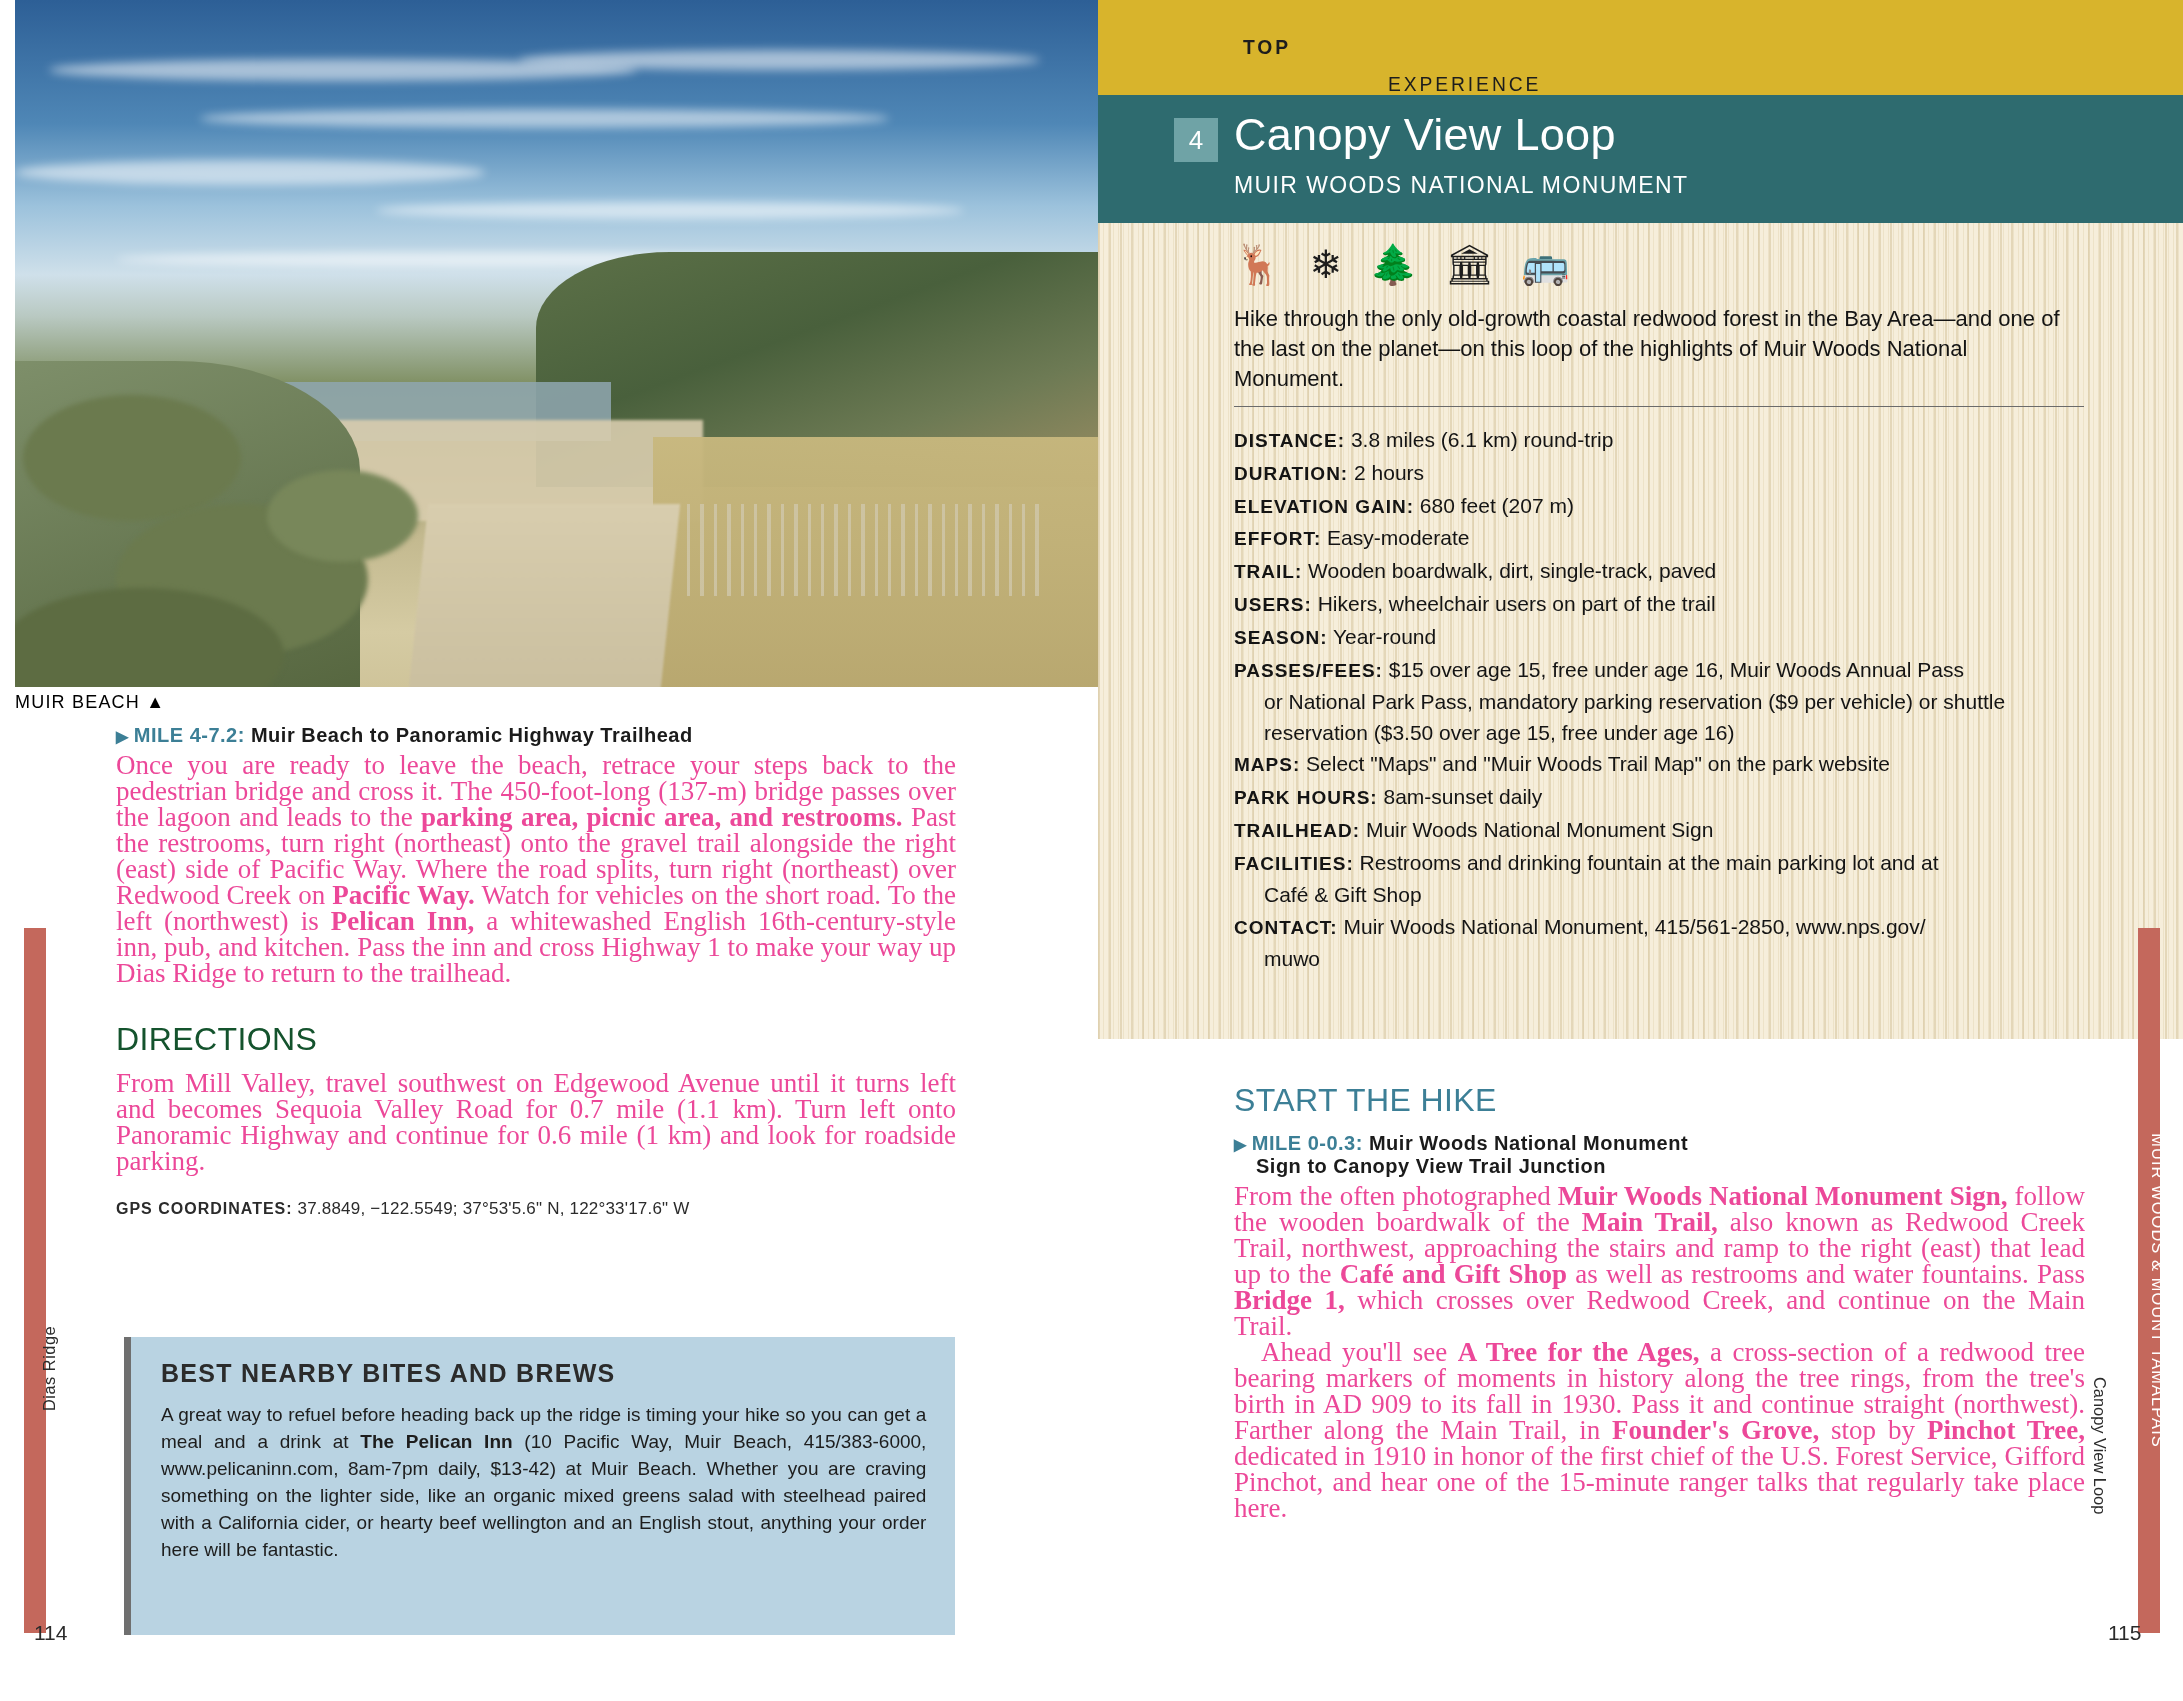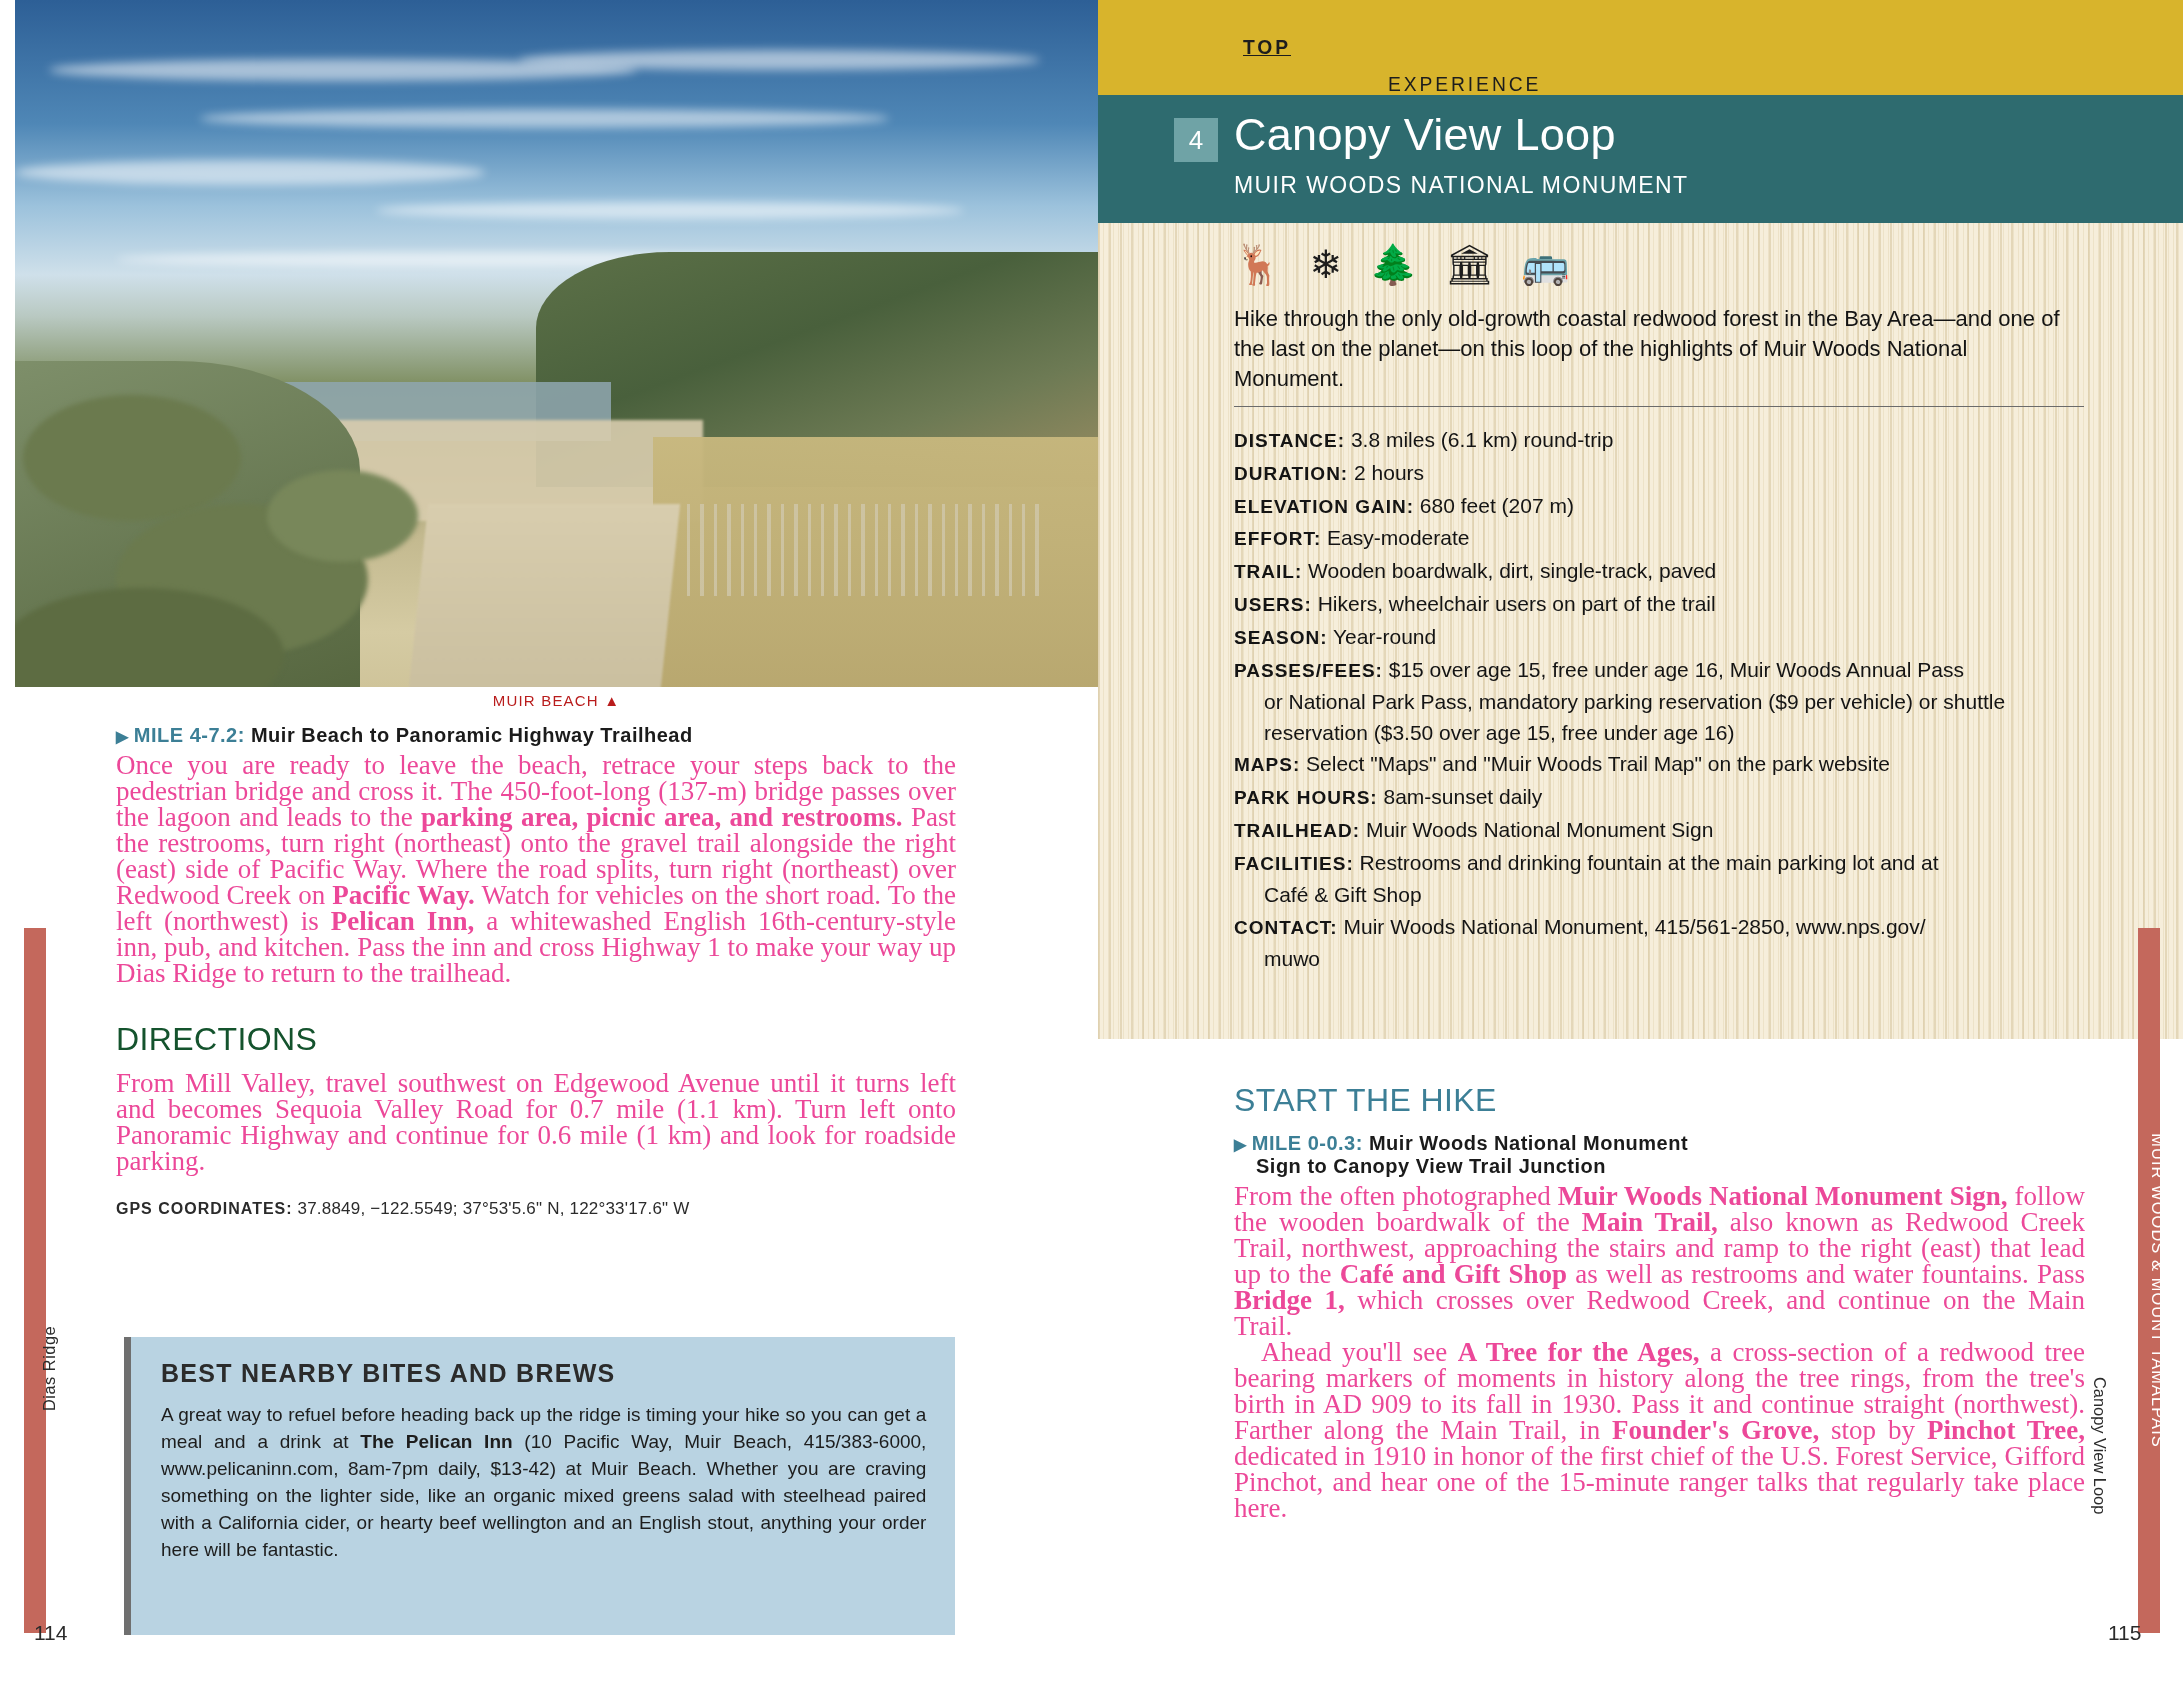--- a/index.html
+++ b/index.html
@@ -24,22 +24,22 @@
   .beach{position:absolute;left:151px;top:420px;width:537px;height:101px;background:#d9cdae;opacity:.9;filter:blur(1.7px);}
   .headland{position:absolute;left:521px;top:252px;width:571px;height:235px;
      background:linear-gradient(160deg,#5d7148 0%,#49603c 40%,#6d7a54 70%,#9d8e63 100%);
      border-top-left-radius:134px 76px;}
   .hill-left{position:absolute;left:-8.4px;top:361px;width:353px;height:336px;background:linear-gradient(160deg,#7e8f6a,#56663f);border-top-right-radius:185px 109px;}
   .scrub{position:absolute;background:#6b7a4e;border-radius:50%;filter:blur(2.5px);}
   .path{position:absolute;left:403px;top:504px;width:252px;height:193px;background:linear-gradient(180deg,#d8cdae,#cabf9f);transform:skewX(-6deg);filter:blur(0.8px);}
   .grass{position:absolute;left:638px;top:437px;width:458px;height:252px;background:linear-gradient(180deg,#c8b87e,#b7a66d);opacity:.95;}
   .fence{position:absolute;left:672px;top:504px;width:361px;height:92px;background:repeating-linear-gradient(90deg,#cfc6a8 0 3.4px,transparent 3.4px 13.4px);opacity:.85;}
   .caption-photo{
-    position:absolute;left:15px;top:687px;width:1083px;text-align:center;
-    font-family:"Liberation Sans",sans-serif;font-size:15px;letter-spacing:1.2px;color:#b91c1c;
+    position:absolute;left:15px;top:687px;width:1083px;text-align:left;
+    font-family:"Liberation Sans",sans-serif;font-size:18px;letter-spacing:1.2px;color:#000000;
     padding-top:5px;
   }
 
   .left-col{position:absolute;left:116px;top:724px;width:840px;}
   .mile-head{font-family:"Liberation Sans",sans-serif;font-size:20px;color:#3c7f96;letter-spacing:0.5px;font-weight:bold;margin:0 0 5px 0;}
   .mile-head .tri{color:#3c7f96;font-size:16px;margin-right:5px;}
   .mile-head .mile-num{color:#3c7f96;}
   .mile-head .mile-title{color:#1b1b1b;}
   p.body{font-size:27px;line-height:26px;color:#ec4899;margin:0 0 0 0;text-align:justify;}
   p.body b{font-weight:bold;}
@@ -74,21 +74,21 @@
     font-family:"Liberation Sans",sans-serif;font-size:16.4px;color:#2b2b2b;letter-spacing:0.5px;white-space:nowrap;
   }
 
   
   .right-page{position:absolute;left:1098px;top:0;width:1086px;height:1701px;background:#fff;}
   .gold-bar{position:absolute;left:0;top:0;width:1086px;height:95px;background:#d8b42c;}
   .gold-bar span{
     position:absolute;left:145px;top:48px;transform:translateY(-50%);
     font-family:"Liberation Sans",sans-serif;font-size:19.3px;letter-spacing:2.9px;color:#1d1d1d;
   }
-  .gold-bar span b{font-weight:bold;text-decoration:underline;}
+  .gold-bar span b{font-weight:bold;}
   .teal-bar{position:absolute;left:0;top:95px;width:1086px;height:128px;background:#2e6b6f;}
   .num-badge{
     position:absolute;left:1174px;top:118px;width:44px;height:44px;background:#6fa3a6;color:#fff;
     font-family:"Liberation Sans",sans-serif;font-size:26px;display:flex;align-items:center;justify-content:center;
   }
   .title-main{
     position:absolute;left:1234px;top:109px;font-family:"Liberation Sans",sans-serif;
     font-size:45px;color:#ffffff;letter-spacing:0.3px;
   }
   .title-sub{

